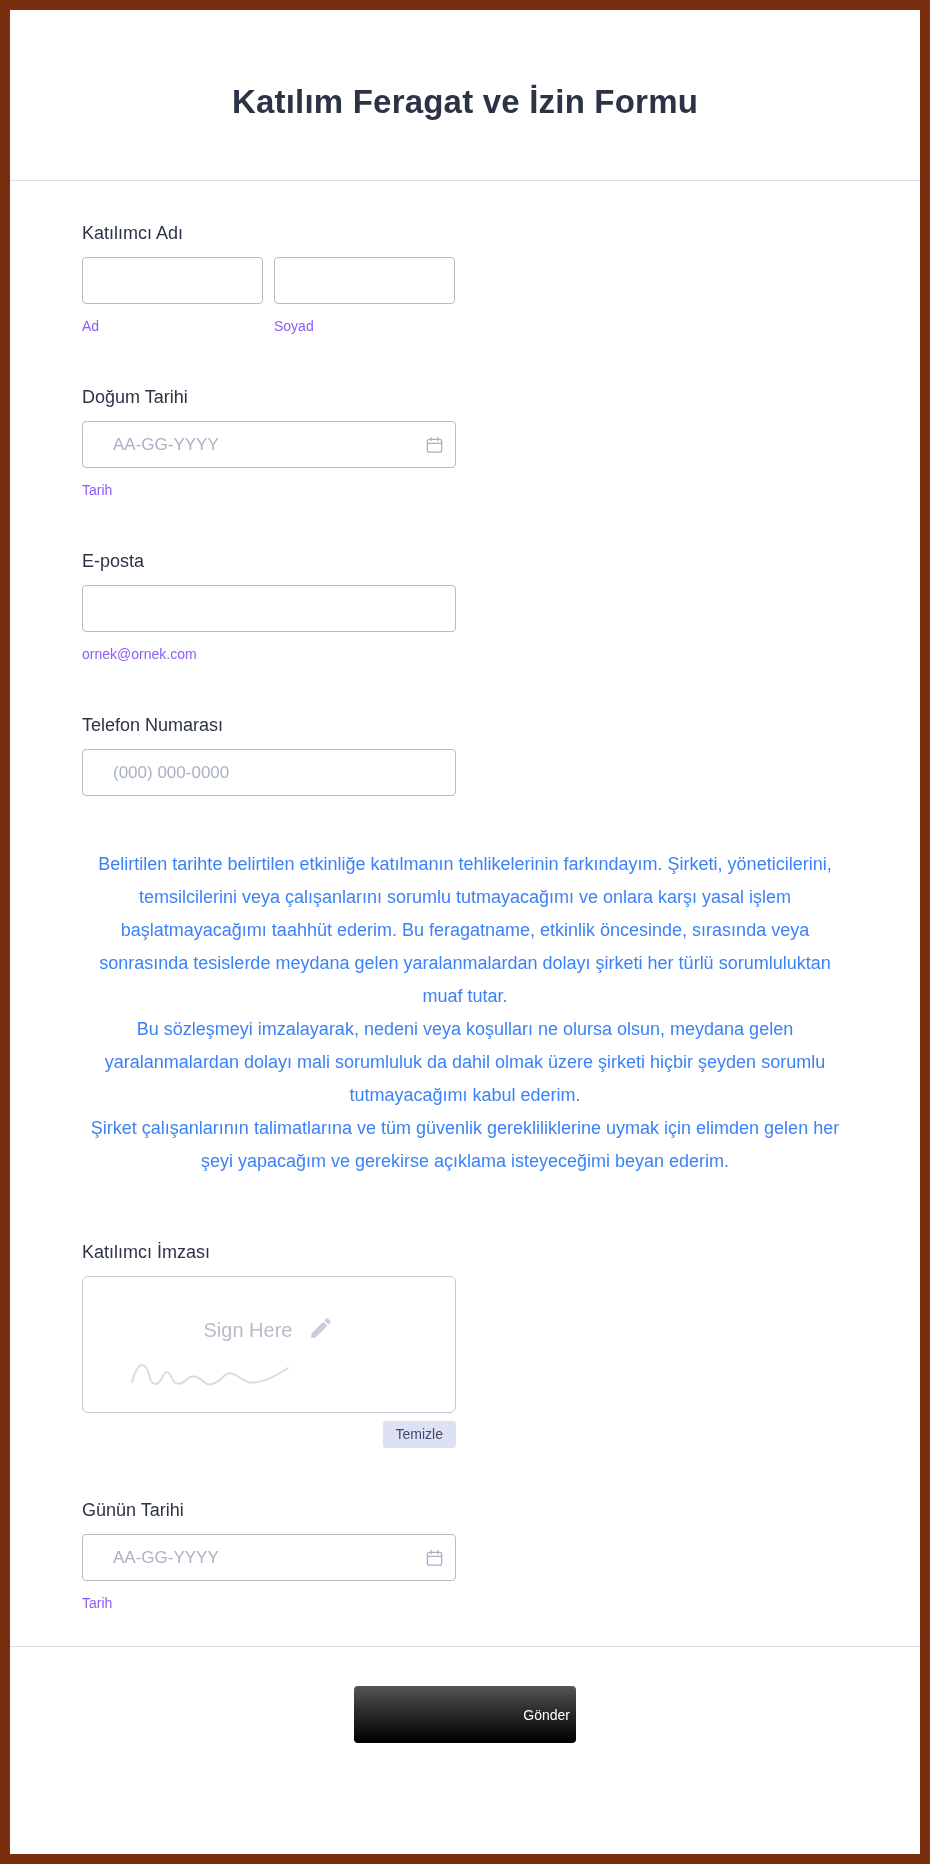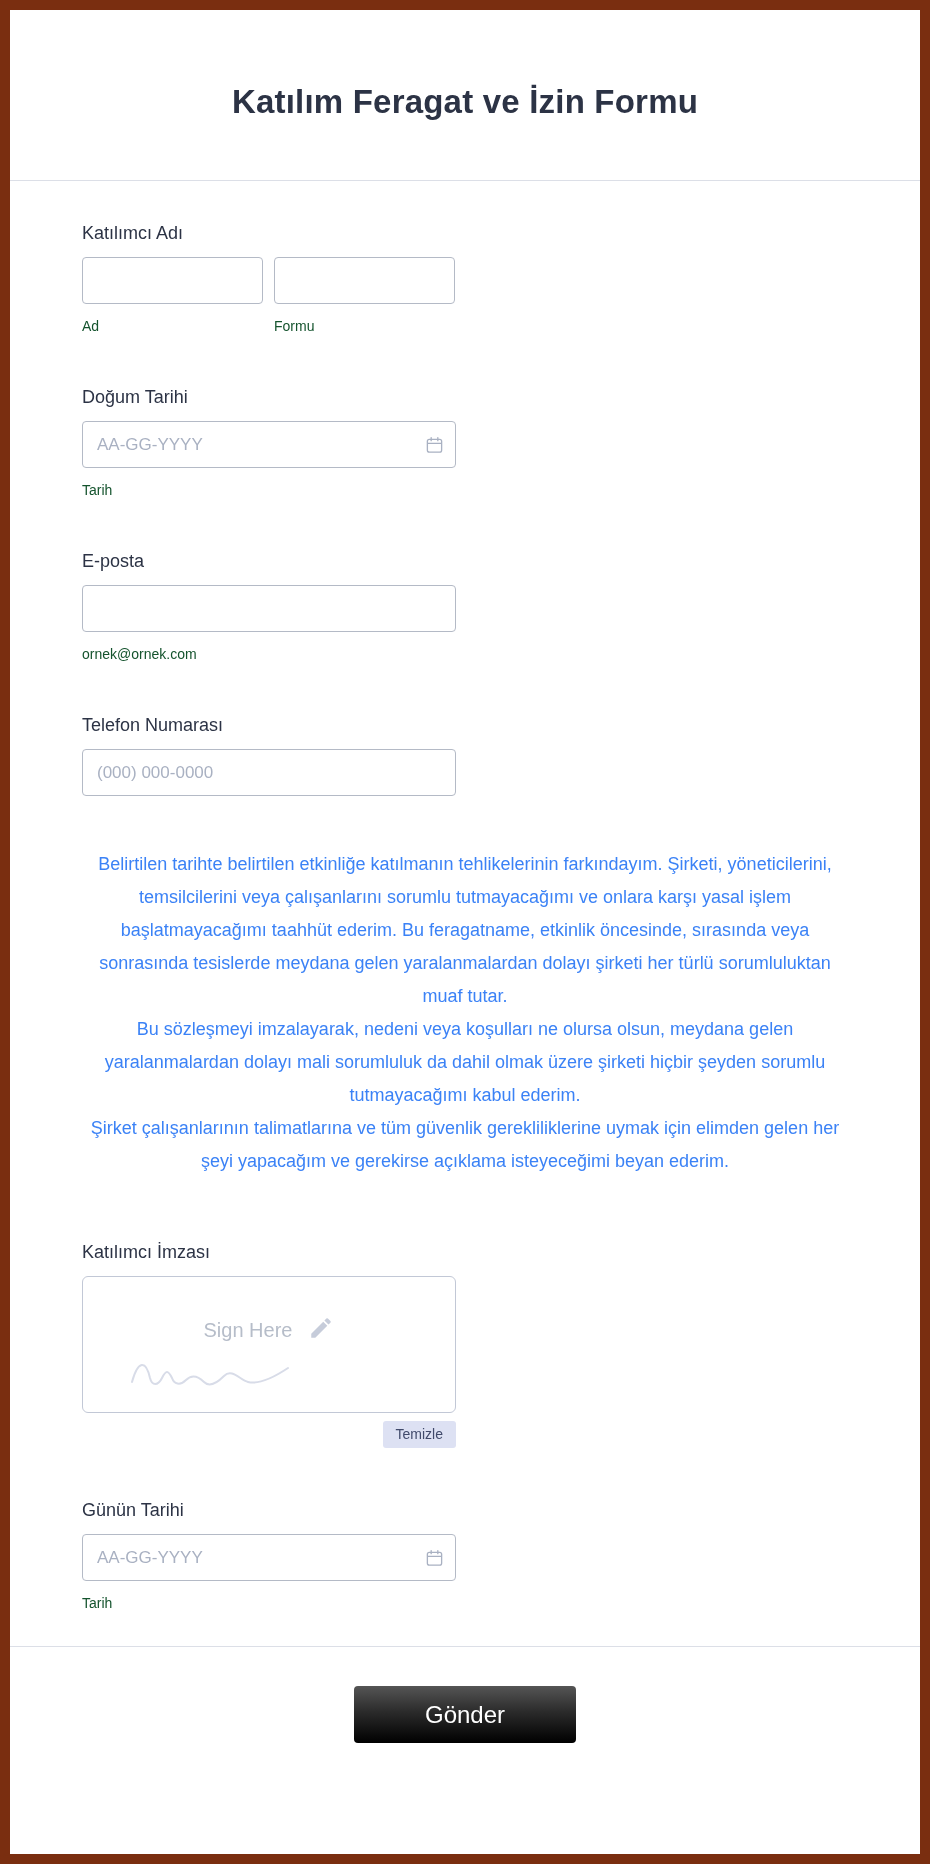--- a/index.html
+++ b/index.html
@@ -36,29 +36,29 @@
     font-size: 18px;
     line-height: 21px;
     font-weight: 500;
     color: #2c3345;
     margin-bottom: 13px;
   }
   .sublabel {
     margin-top: 14px;
     font-size: 14px;
     line-height: 17px;
-    color: #14532d;
+    color: #8b5cf6;
   }
   .text-input {
     box-sizing: border-box;
     height: 47px;
     border: 1px solid #b4bac6;
     border-radius: 4px;
     background: #ffffff;
-    padding: 0 14px;
+    padding: 0 30px;
     font-family: "Liberation Sans", sans-serif;
     font-size: 17px;
     color: #2c3345;
     outline: none;
   }
   .text-input::placeholder { color: #a9b1c2; opacity: 1; }
   .full-w { width: 374px; }
 
   .name-row { display: flex; gap: 11px; }
   .name-col { display: flex; flex-direction: column; width: 181px; }
@@ -130,23 +130,24 @@
 
   .submit-row { padding: 39px 0 30px; display: flex; justify-content: center; }
   .submit-btn {
     width: 222px;
     height: 57px;
     border: none;
     border-radius: 4px;
     background: linear-gradient(180deg, #555555 0%, #2b2b2b 45%, #000000 100%);
     color: #ffffff;
     font-family: "Liberation Sans", sans-serif;
-    font-size: 24px;
+    font-size: 14px;
     font-weight: 500;
     cursor: pointer;
+    text-align: right;
   }
 </style>
 </head>
 <body>
 
 <div class="page">
 
   <header class="form-header">
     <h1 class="form-title">Katılım Feragat ve İzin Formu</h1>
   </header>
@@ -156,21 +157,21 @@
 
     <section class="field">
       <label class="field-label">Katılımcı Adı</label>
       <div class="name-row">
         <div class="name-col">
           <input class="text-input" type="text" value="" style="">
           <div class="sublabel">Ad</div>
         </div>
         <div class="name-col">
           <input class="text-input" type="text" value="" style="">
-          <div class="sublabel">Formu</div>
+          <div class="sublabel">Soyad</div>
         </div>
       </div>
     </section>
 
     <section class="field">
       <label class="field-label">Doğum Tarihi</label>
       <div class="input-wrap">
         <input class="text-input" type="text" placeholder="AA-GG-YYYY" style="">
         <span class="calendar-icon">
           <svg width="19" height="19" viewBox="0 0 20 20" fill="none">

